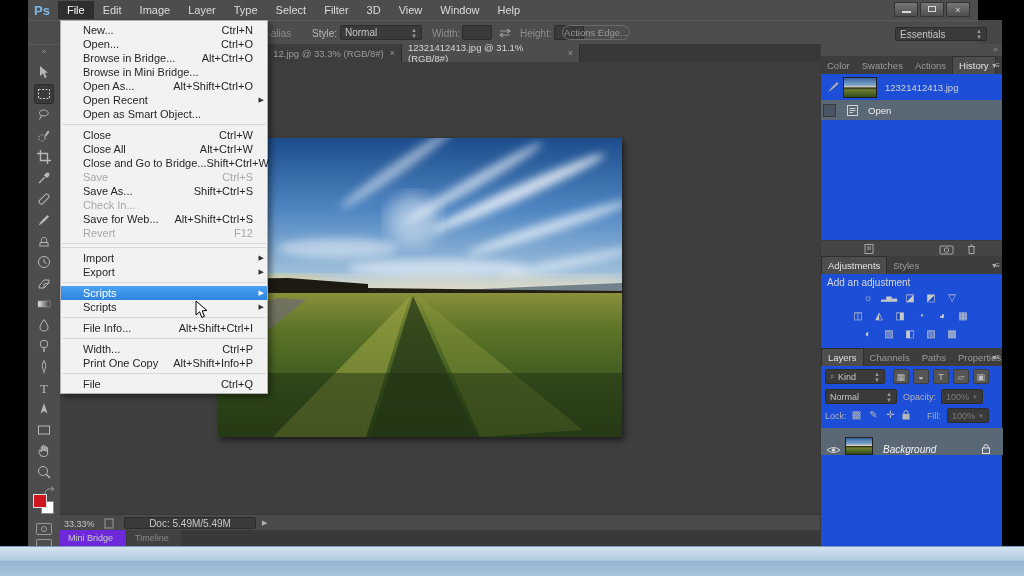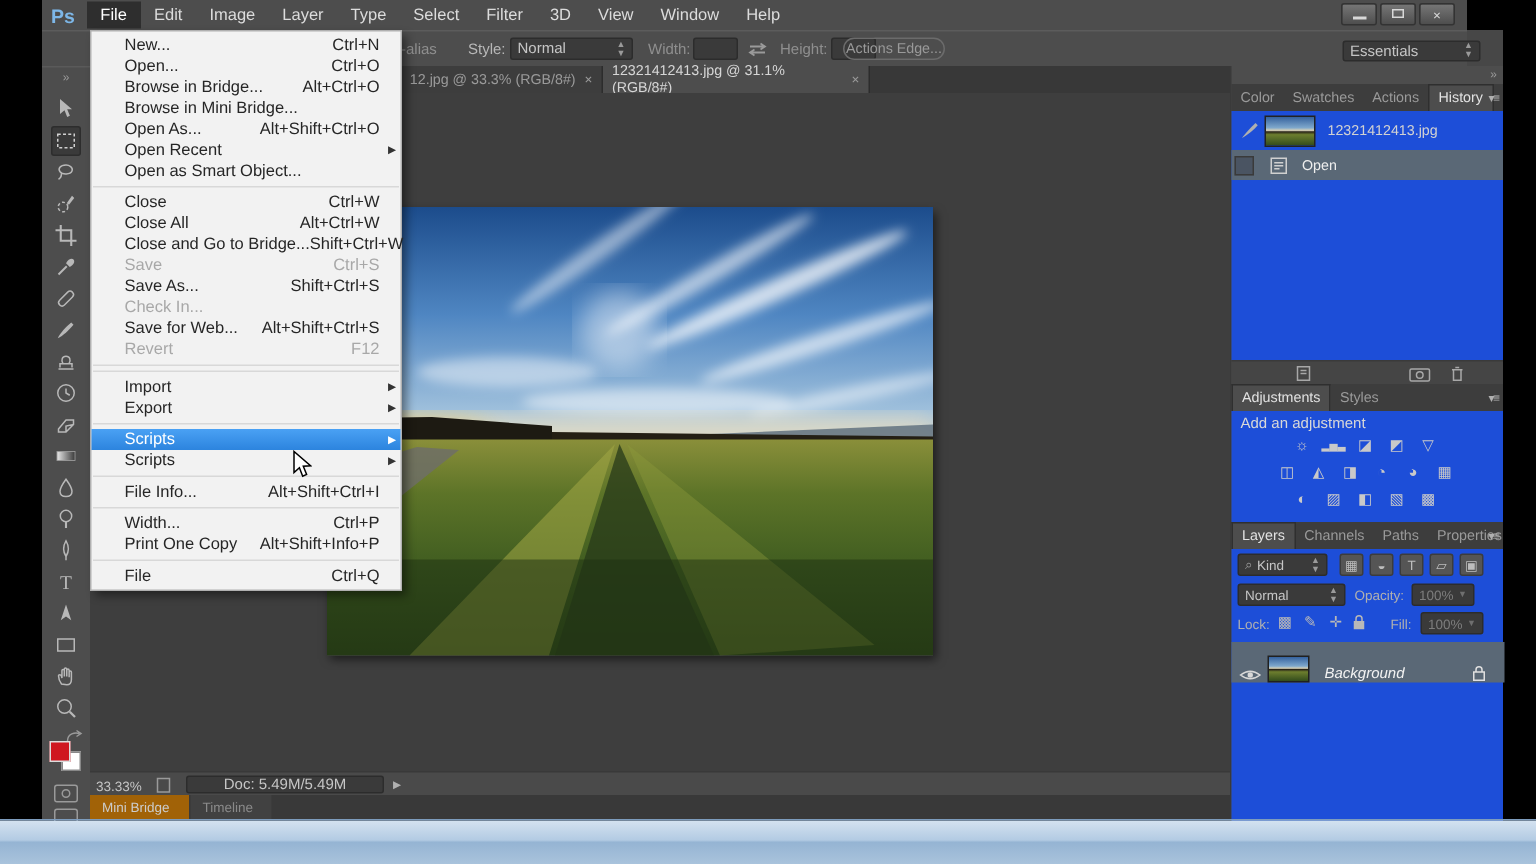--- a/index.html
+++ b/index.html
@@ -309,21 +309,21 @@
     <svg class="abs" style="left:44px;top:3px" width="10" height="11">
         <rect x="1" y="1" width="8" height="9" fill="none" stroke="#9a9a9a"></rect>
       </svg>
     <div class="abs well" style="left:64px;top:2px;width:132px;height:12px;justify-content:center">
       <span>Doc: 5.49M/5.49M</span>
     </div>
     <span class="abs" style="left:202px;top:4px;font-size:7px;color:#b0b0b0">▶</span>
   </div>
 
   <div id="btabs">
-    <div class="btab" style="left:0;width:66px;background:#a16207;color:#cccccc">Mini Bridge</div>
+    <div class="btab" style="left:0;width:66px;background:#6d28d9;color:#cccccc">Mini Bridge</div>
     <div class="btab" style="left:67px;width:54px;background:#414141;color:#8a8a8a">Timeline</div>
   </div>
 
   <div id="dock">
     <div style="height:12px;position:relative">
         <span style="position:absolute;right:4px;top:1px;color:#9a9a9a;font-size:8px">»</span>
       </div>
 
     <div class="ptabbar">
       <span class="ptab">Color</span>

